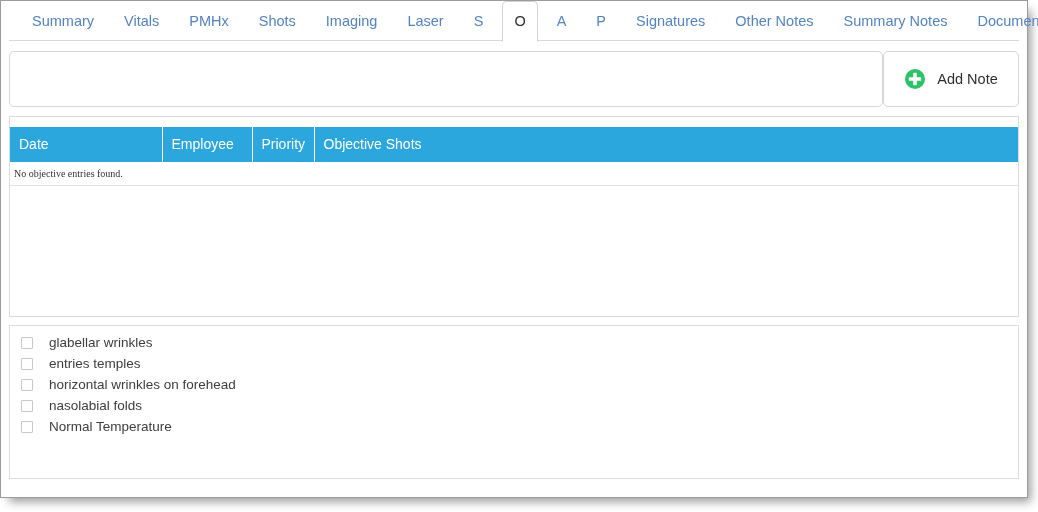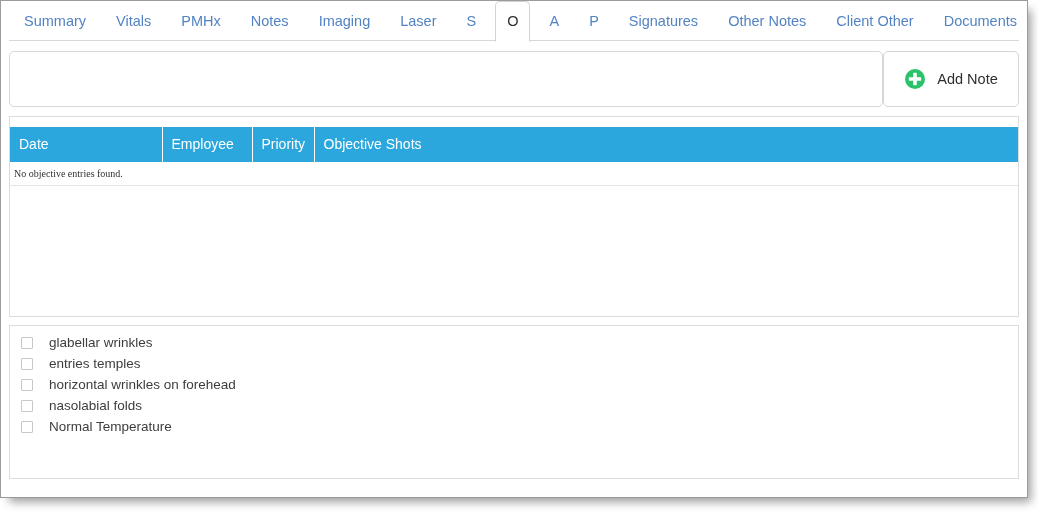--- a/index.html
+++ b/index.html
@@ -24,21 +24,21 @@
     background: #ffffff;
     border: 1px solid #9b9b9b;
     box-sizing: border-box;
     box-shadow: 6px 7px 9px -3px rgba(0,0,0,0.38);
   }
 
   
   #tab-bar {
     position: relative;
     height: 40px;
-    padding: 0 8px;
+    padding: 0 16px;
     box-sizing: border-box;
     display: flex;
     align-items: flex-start;
     white-space: nowrap;
   }
   #tab-bar::after {
     content: "";
     position: absolute;
     left: 8px;
     right: 8px;
@@ -194,30 +194,30 @@
 </style>
 </head>
 <body>
 
 <div id="window-frame">
 
   <div id="tab-bar">
     <div class="tab"><span>Summary</span></div>
     <div class="tab"><span>Vitals</span></div>
     <div class="tab"><span>PMHx</span></div>
-    <div class="tab"><span>Notes</span></div>
+    <div class="tab"><span>Shots</span></div>
     <div class="tab"><span>Imaging</span></div>
     <div class="tab"><span>Laser</span></div>
     <div class="tab"><span>S</span></div>
     <div class="tab active"><span>O</span></div>
     <div class="tab"><span>A</span></div>
     <div class="tab"><span>P</span></div>
     <div class="tab"><span>Signatures</span></div>
     <div class="tab"><span>Other Notes</span></div>
-    <div class="tab"><span>Client Other</span></div>
+    <div class="tab"><span>Summary Notes</span></div>
     <div class="tab"><span>Documents</span></div>
 
   </div>
 
   <div id="content">
 
     <div id="note-entry-row">
       <textarea id="note-textarea" placeholder="" style=""></textarea>
 
       <div id="add-note-button">

